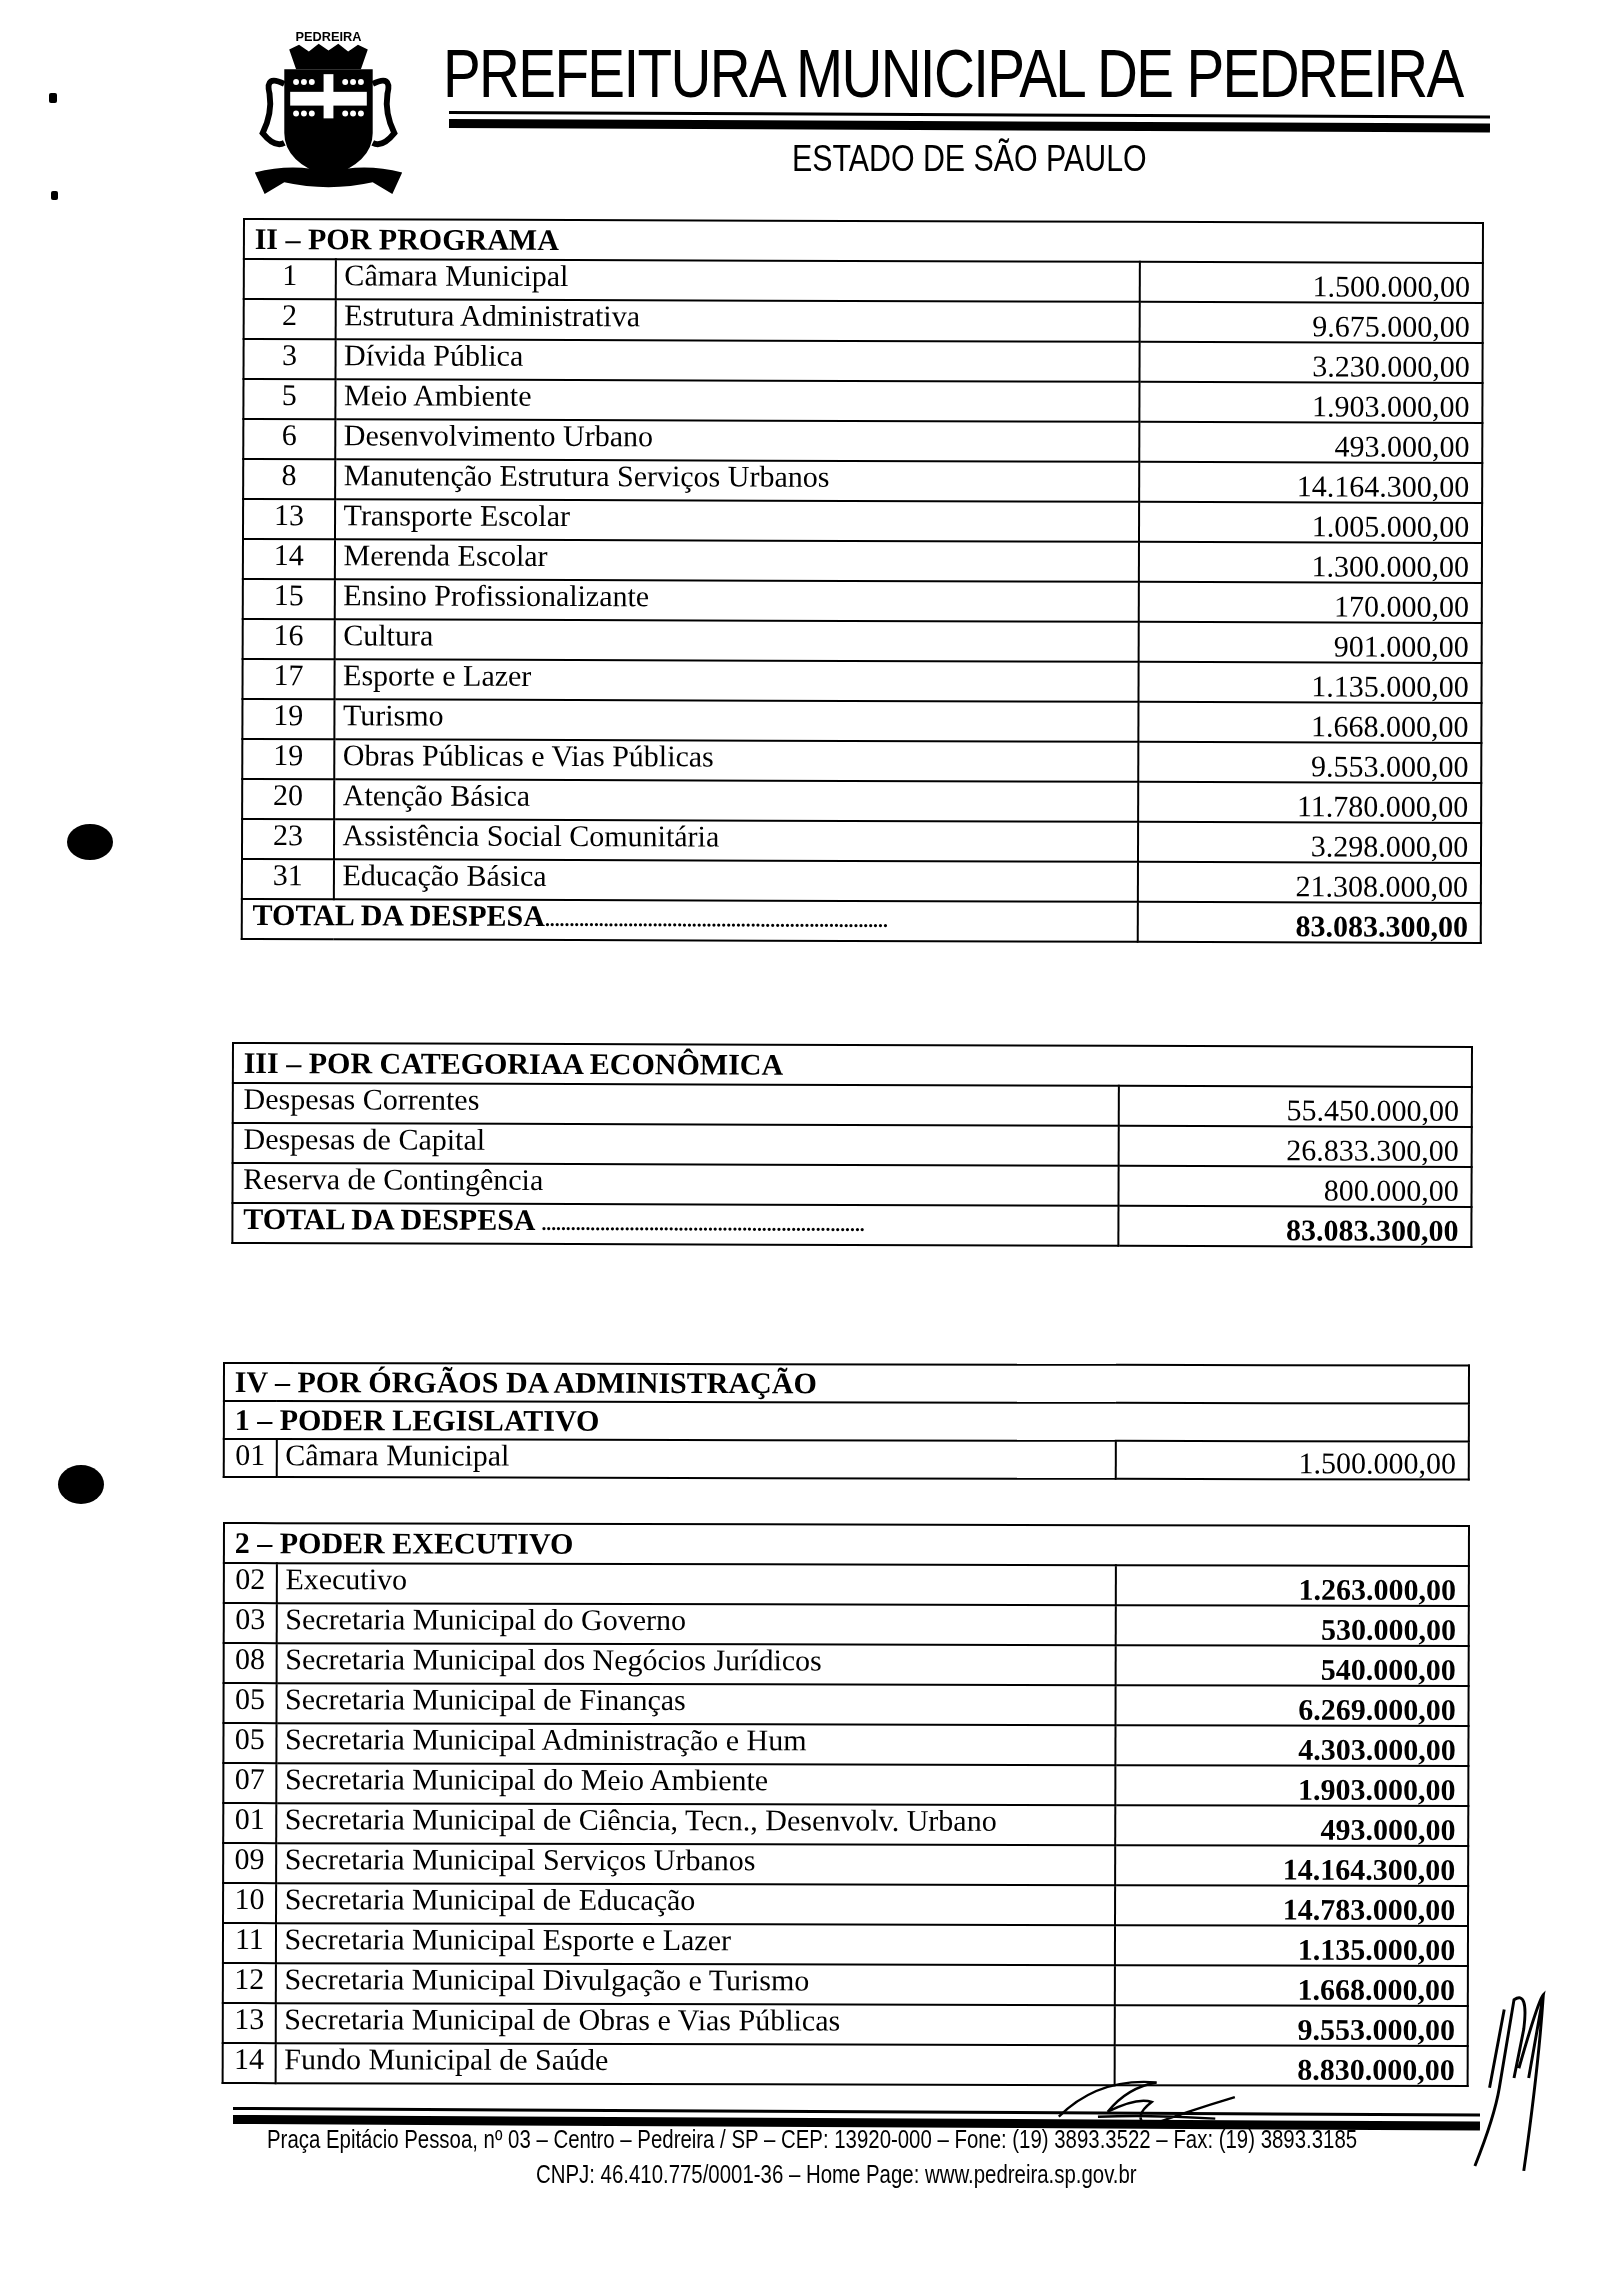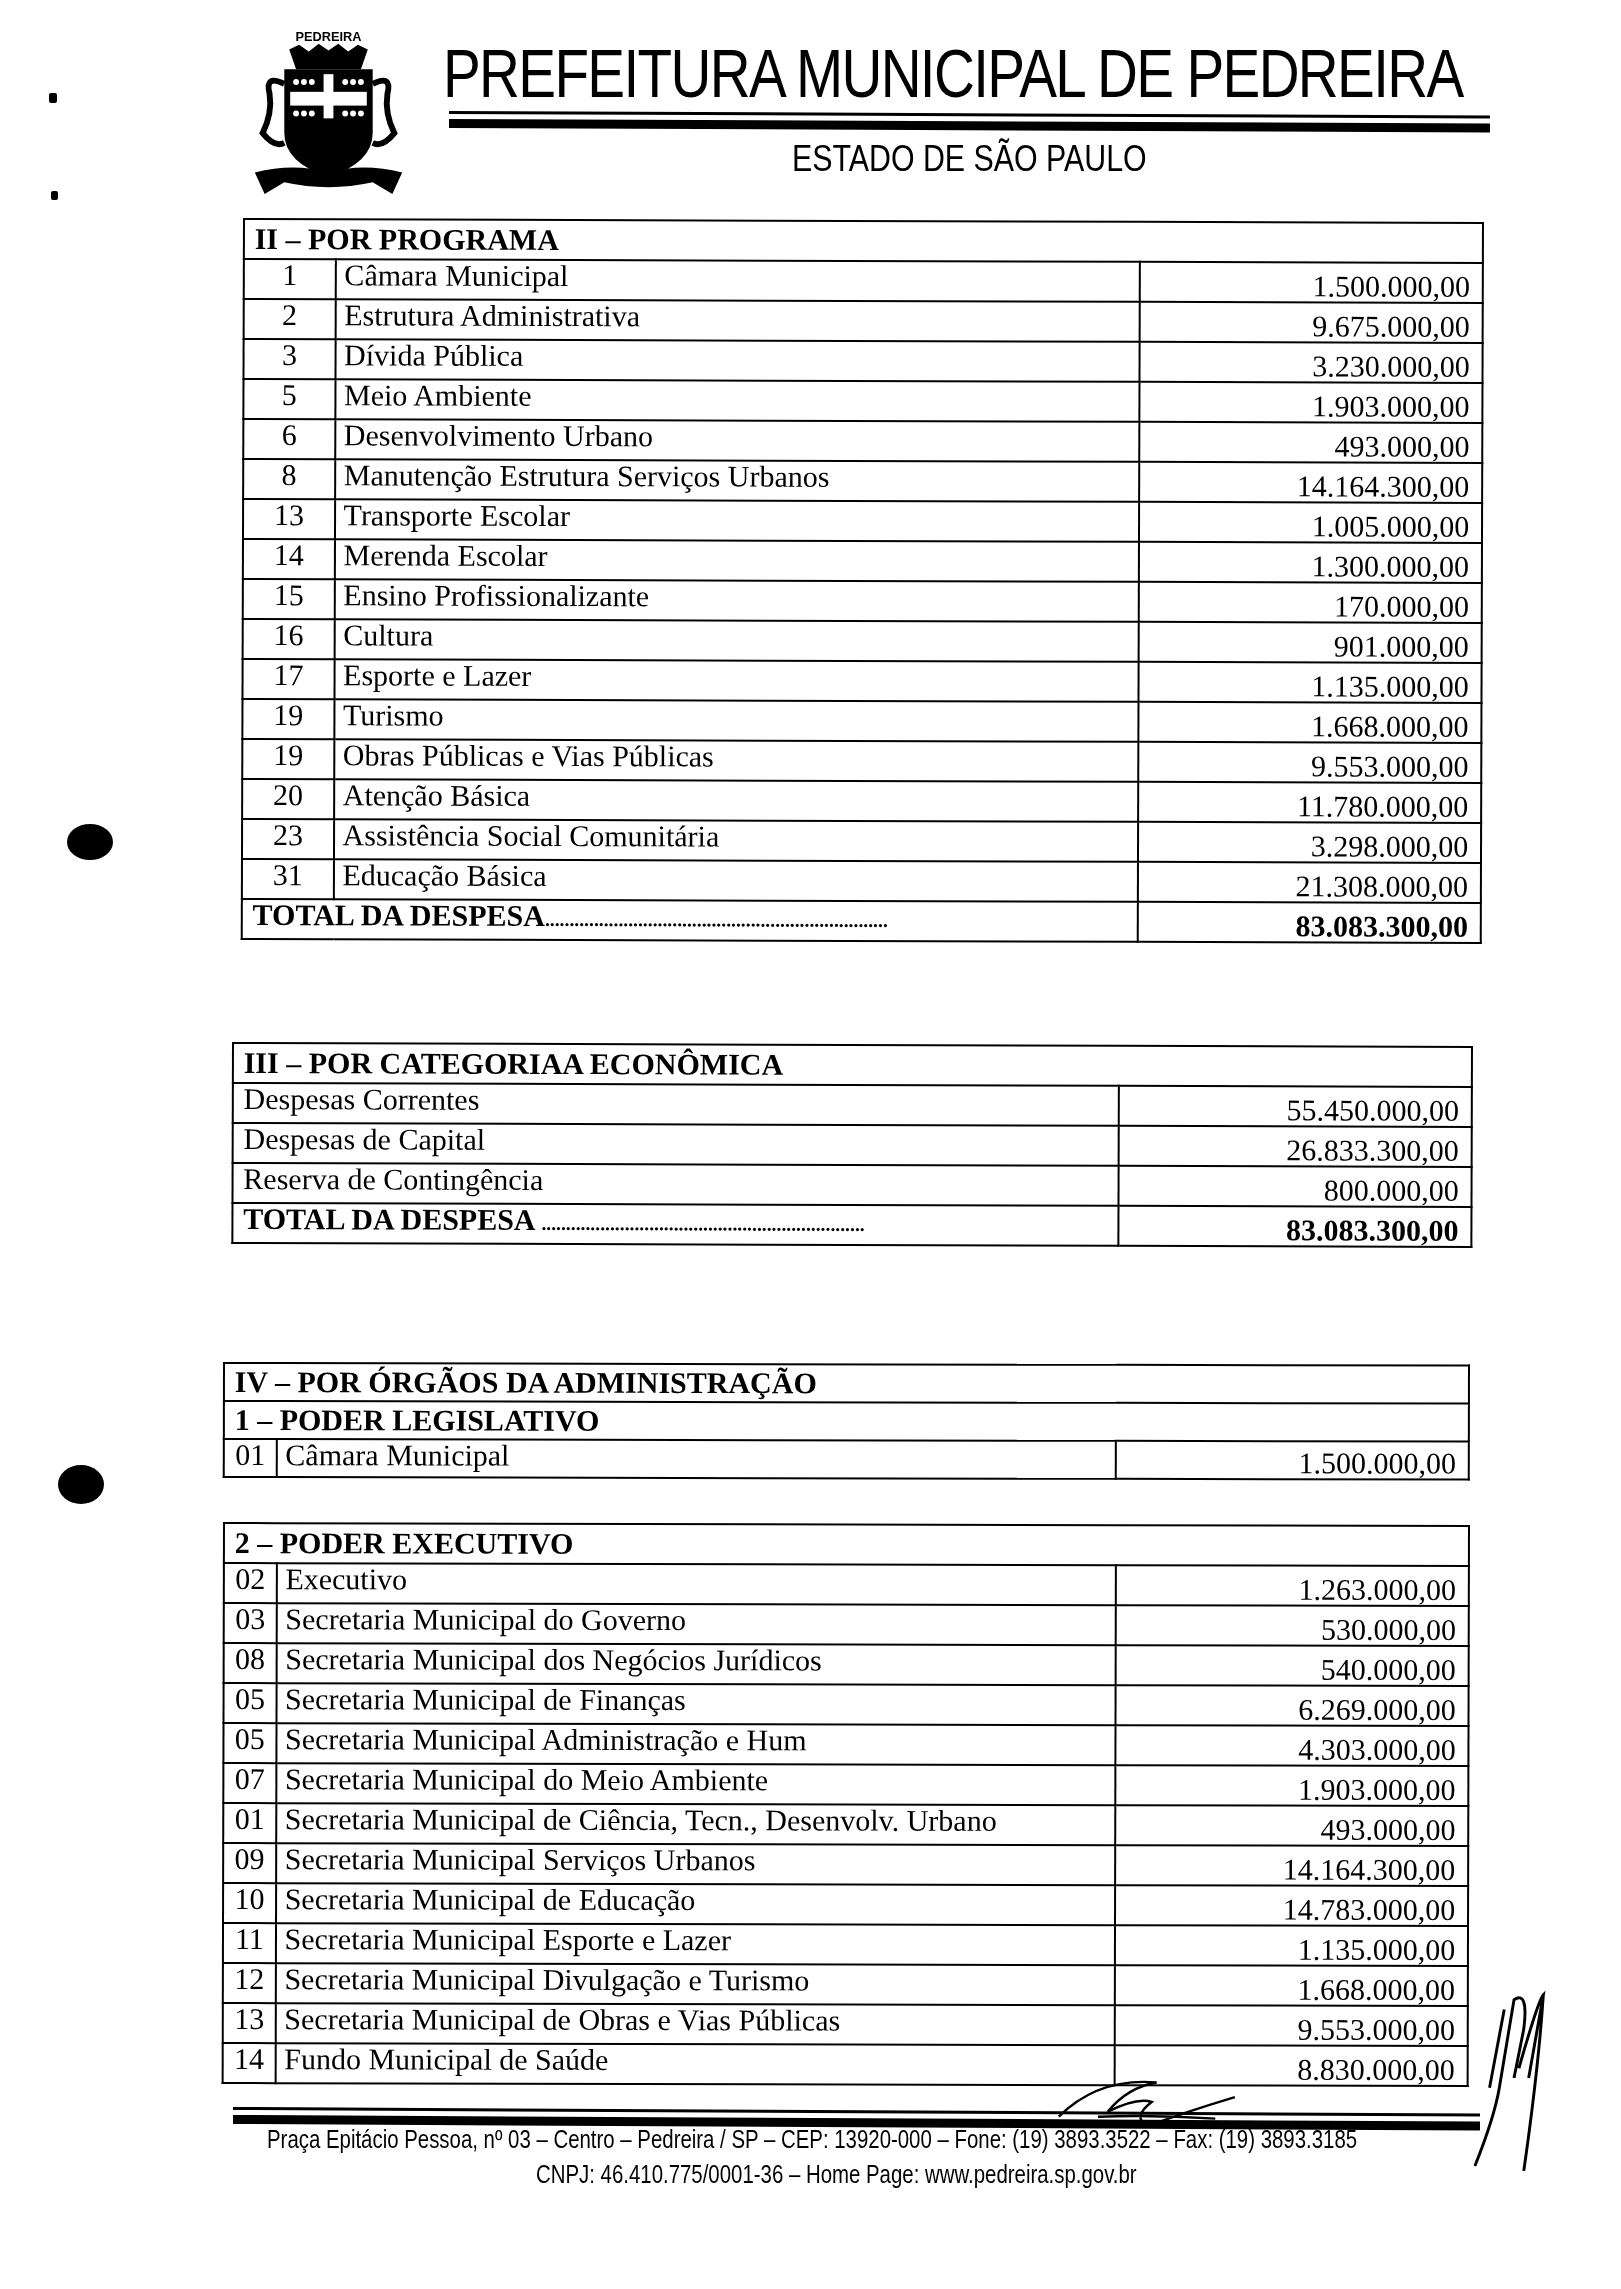--- a/index.html
+++ b/index.html
@@ -36,21 +36,21 @@
     #tbl-categoria td.num { width: 333px; }
 
     #tbl-orgaos { left: 223px; top: 1362px; width: 1247px; transform: rotate(0.12deg); transform-origin: left top; }
     #tbl-orgaos td { height: 36px; }
     #tbl-orgaos td.code { width: 43px; }
     #tbl-orgaos td.num { width: 333px; }
 
     #tbl-executivo { left: 223px; top: 1522px; width: 1247px; transform: rotate(0.14deg); transform-origin: left top; }
     #tbl-executivo td { height: 38px; }
     #tbl-executivo td.code { width: 43px; }
-    #tbl-executivo td.num { width: 333px; }
+    #tbl-executivo td.num { width: 333px; font-weight: bold; }
 
     
     .ftr-rule1 { position: absolute; left: 233px; top: 2107px; width: 1247px; height: 2.9px; background: #000; transform: rotate(0.3deg); transform-origin: left; }
     .ftr-rule2 { position: absolute; left: 233px; top: 2115px; width: 1247px; height: 8.8px; background: #000; transform: rotate(0.3deg); transform-origin: left; }
     .ftr-line1 { position: absolute; left: 267px; top: 2127px; font-size: 25.5px; transform: scaleX(0.80); transform-origin: left top; white-space: nowrap; line-height: 1; }
     .ftr-line2 { position: absolute; left: 536px; top: 2162px; font-size: 25.5px; transform: scaleX(0.80); transform-origin: left top; white-space: nowrap; line-height: 1; }
 
     .sig { position: absolute; }
   </style>
 </head>

